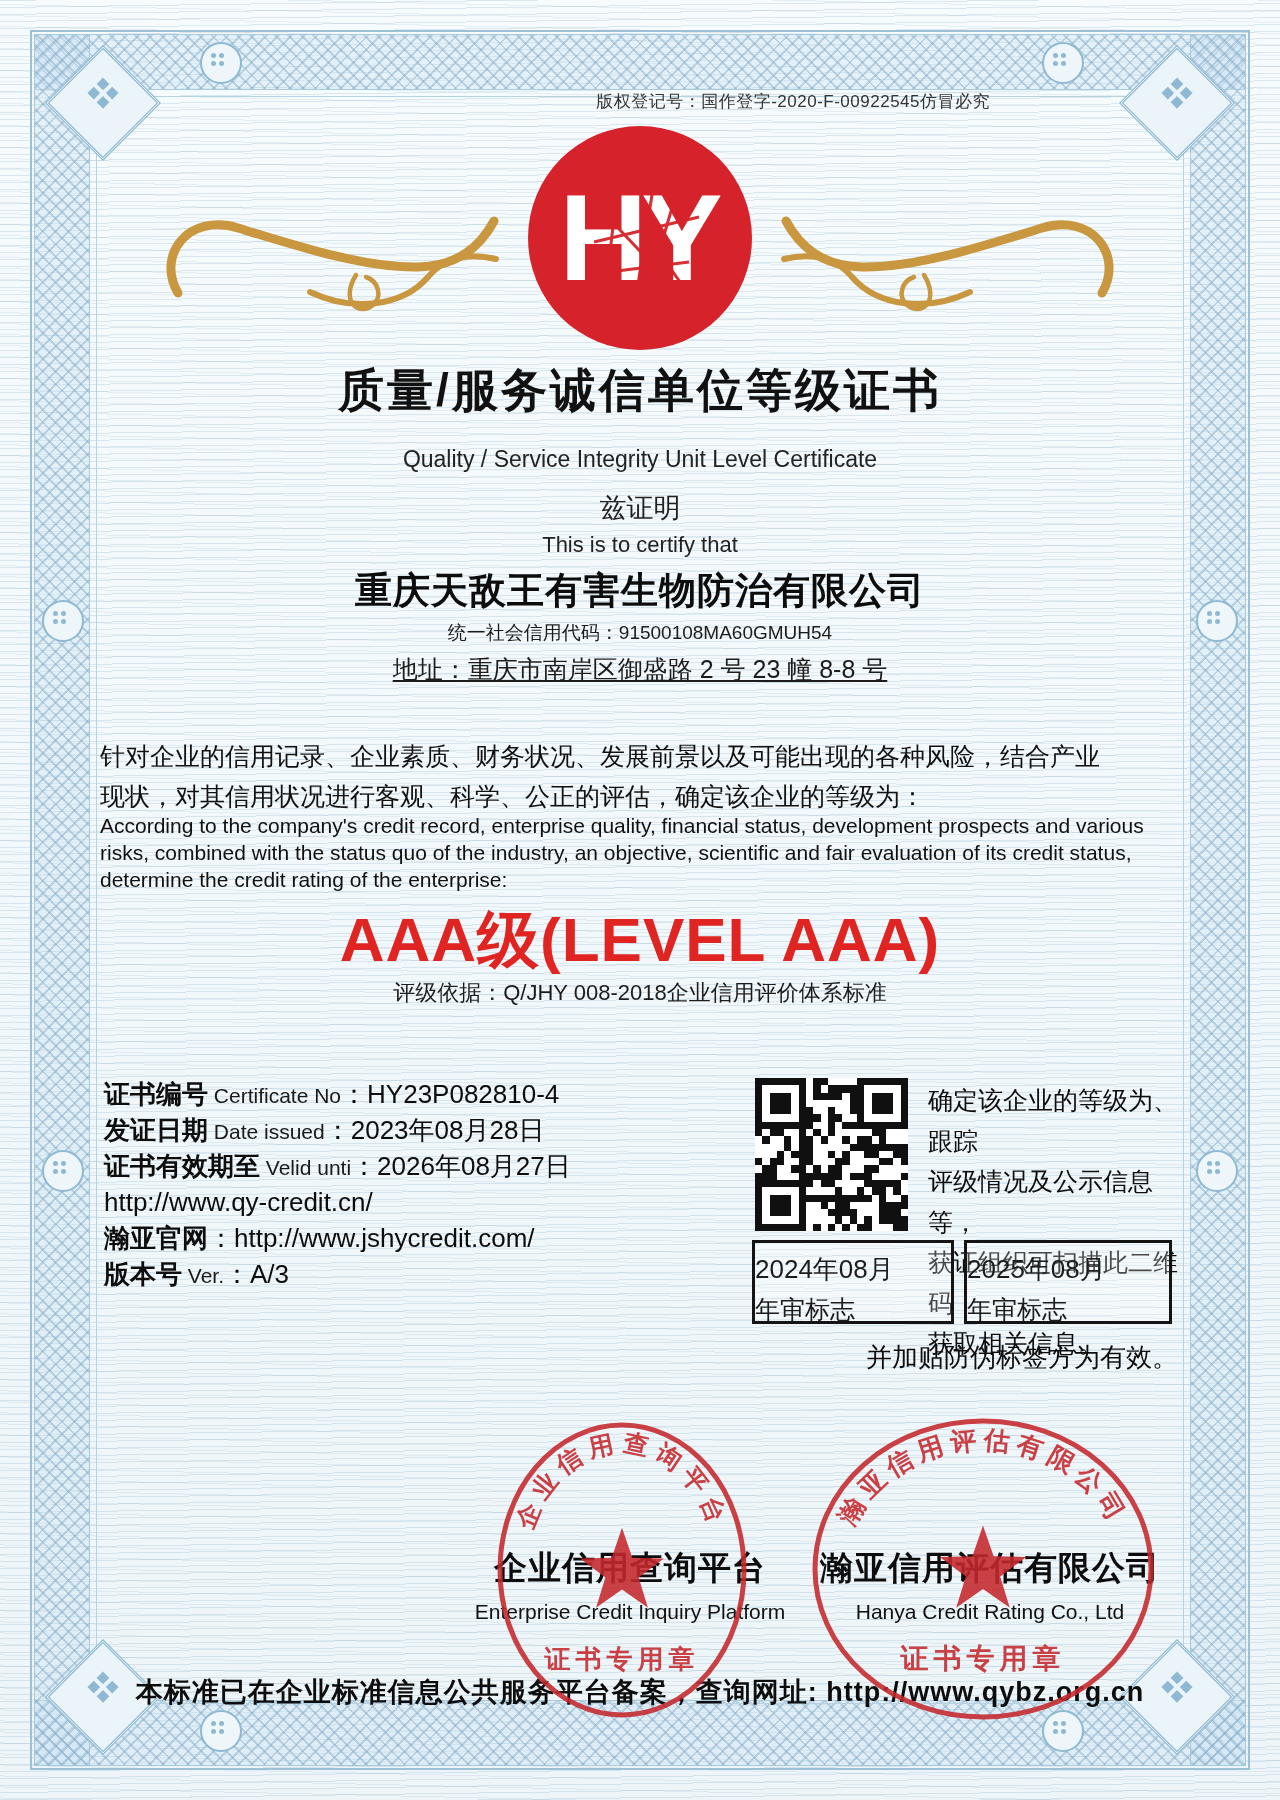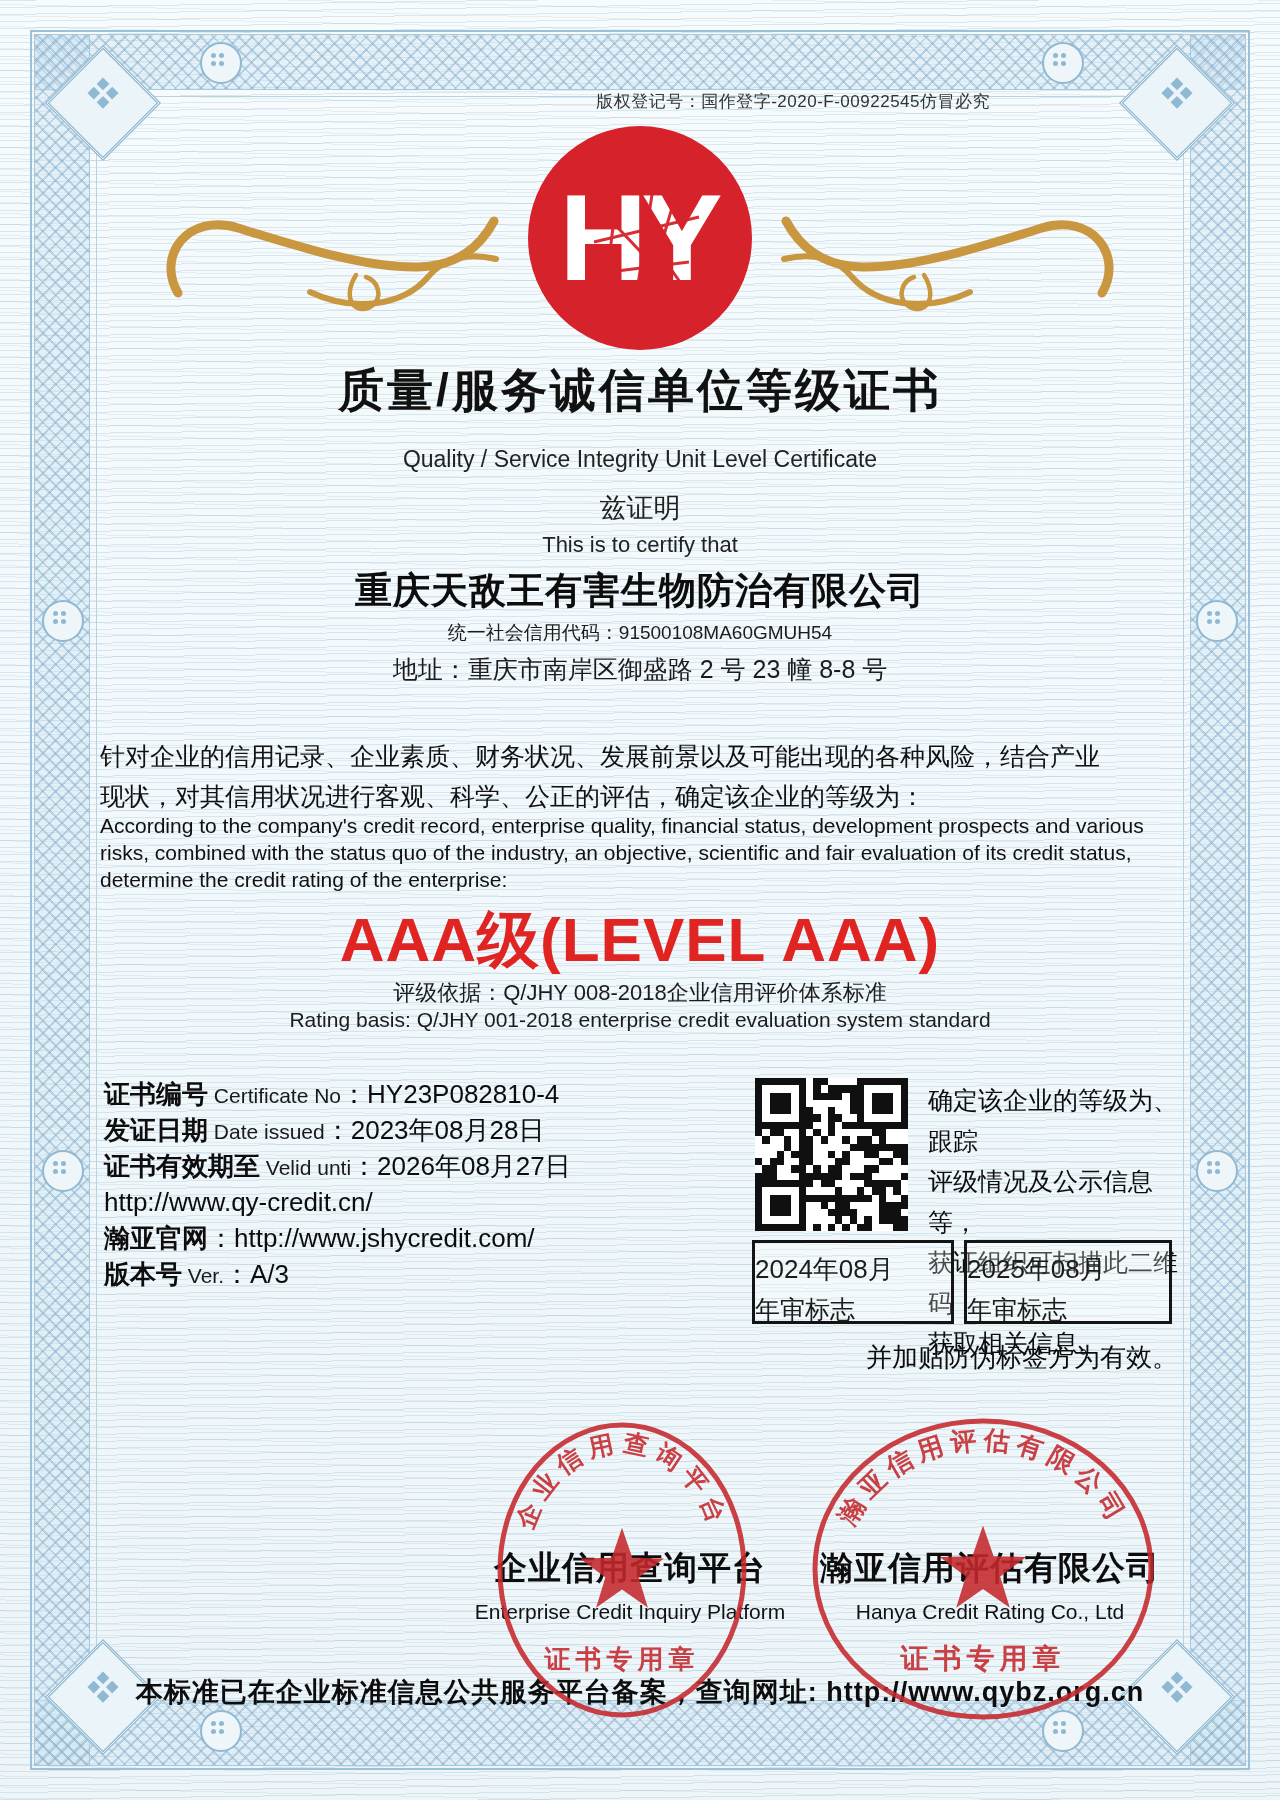--- a/index.html
+++ b/index.html
@@ -33,21 +33,21 @@
   
   .abs{position:absolute;}
   .center{left:0;width:1280px;text-align:center;}
   .copyright{top:90px;left:520px;width:470px;text-align:right;font-size:17px;color:#333;letter-spacing:.5px;}
   .title-zh{top:360px;font-size:46px;font-weight:bold;letter-spacing:3px;color:#111;}
   .title-en{top:446px;font-size:23px;color:#222;}
   .certify-zh{top:490px;font-size:27px;color:#222;}
   .certify-en{top:532px;font-size:22px;color:#222;}
   .company{top:566px;font-size:37px;font-weight:bold;color:#0d0d0d;letter-spacing:1px;}
   .creditcode{top:620px;font-size:19px;}
-  .address{top:653px;font-size:25px;}
+  .address{top:653px;font-size:25px;text-decoration:underline;}
   .para-zh{left:100px;top:736px;width:1090px;font-size:25px;line-height:40px;text-align:left;color:#111;}
   .para-en{left:100px;top:812px;width:1092px;font-size:21px;line-height:27px;text-align:left;color:#111;}
   .level{top:898px;font-size:62px;font-weight:bold;color:#df2422;letter-spacing:1px;}
   .basis-zh{top:978px;font-size:22px;}
   .basis-en{top:1008px;font-size:21px;}
   
   .details{left:104px;top:1078px;width:600px;}
   .drow{white-space:nowrap;line-height:33px;}
   .drow .zh{font-size:26px;font-weight:600;color:#0d0d0d;}
   .drow .en{font-size:21px;color:#1a1a1a;}
@@ -131,21 +131,20 @@
   <div class="abs center creditcode">统一社会信用代码：91500108MA60GMUH54</div>
   <div class="abs center address">地址：重庆市南岸区御盛路 2 号 23 幢 8-8 号</div>
 
   <div class="abs para-zh">
     <div>针对企业的信用记录、企业素质、财务状况、发展前景以及可能出现的各种风险，结合产业</div>
     <div>现状，对其信用状况进行客观、科学、公正的评估，确定该企业的等级为：</div>
   </div>
   <div class="abs center level">AAA级(LEVEL AAA)</div>
   <div class="abs para-en">According to the company's credit record, enterprise quality, financial status, development prospects and various risks, combined with the status quo of the industry, an objective, scientific and fair evaluation of its credit status, determine the credit rating of the enterprise:</div>
   <div class="abs center basis-zh">评级依据：Q/JHY 008-2018企业信用评价体系标准</div>
-  <div class="abs center basis-en">Rating basis: Q/JHY 001-2018 enterprise credit evaluation system standard</div>
 
   <div class="abs details">
     <div class="drow"><span class="zh">证书编号</span><span class="en"> Certificate No</span><span class="val">：</span><span class="val">HY23P082810-4</span></div>
     <div class="drow"><span class="zh">发证日期</span><span class="en"> Date issued</span><span class="val">：</span><span class="val">2023年08月28日</span></div>
     <div class="drow"><span class="zh">证书有效期至</span><span class="en"> Velid unti</span><span class="val">：</span><span class="val">2026年08月27日</span></div>
     <div class="drow"><span class="val">http://www.qy-credit.cn/</span></div>
     <div class="drow"><span class="zh">瀚亚官网</span><span class="val">：</span><span class="val">http://www.jshycredit.com/</span></div>
     <div class="drow"><span class="zh">版本号</span><span class="en"> Ver.</span><span class="val">：</span><span class="val">A/3</span></div>
   </div>
 

